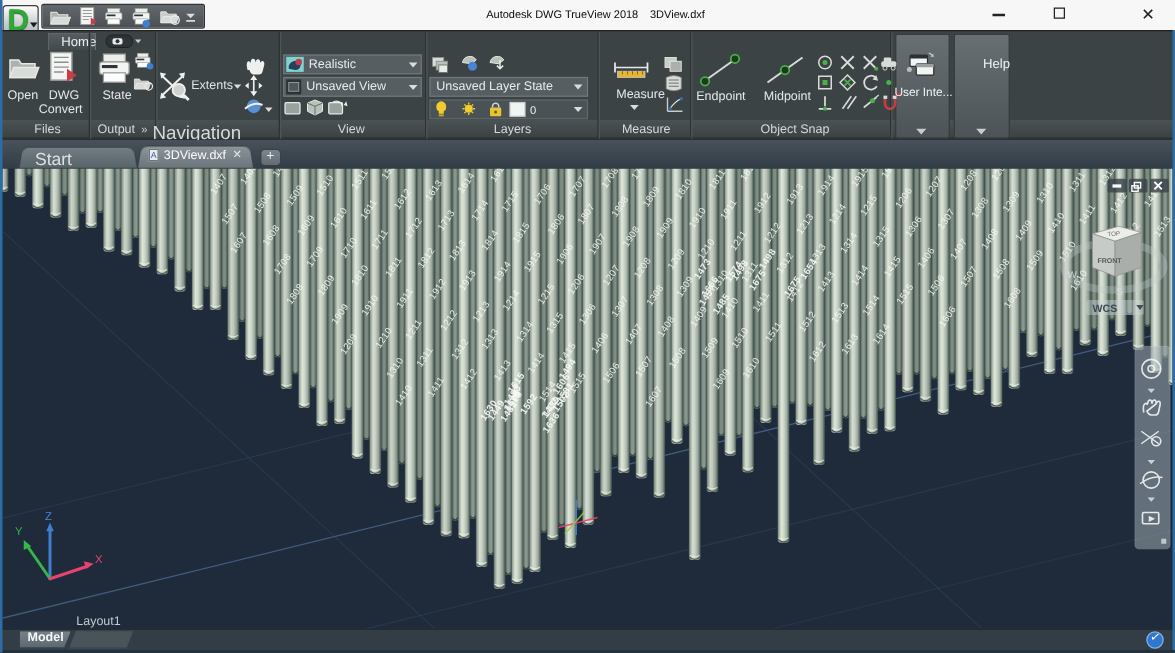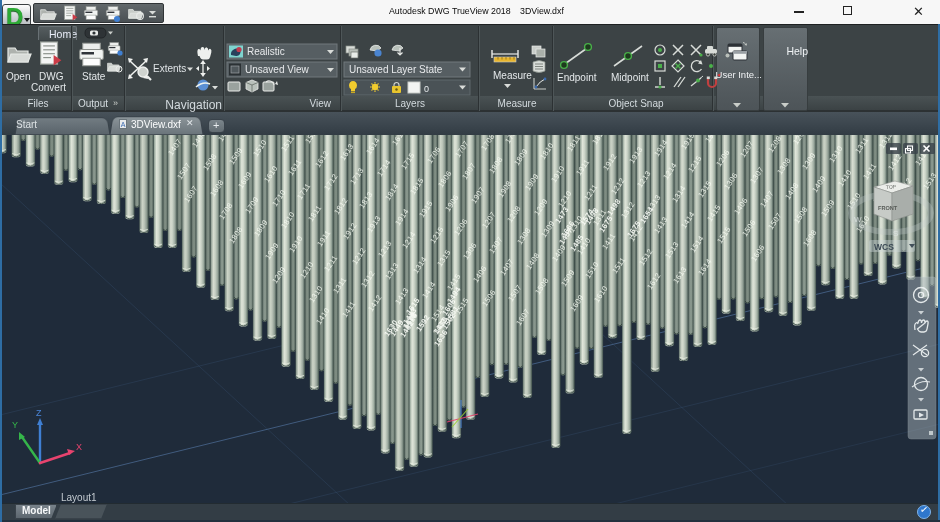--- a/index.html
+++ b/index.html
@@ -36,22 +36,22 @@
     <div class="abs" style="left:340px;top:26px;width:1px;height:85px;background:#2c3133"></div>
     <div class="abs" style="left:341px;top:26px;width:1px;height:85px;background:#4e5658"></div>
     <div class="abs" style="left:478px;top:26px;width:1px;height:85px;background:#2c3133"></div>
     <div class="abs" style="left:479px;top:26px;width:1px;height:85px;background:#4e5658"></div>
     <div class="abs" style="left:552px;top:26px;width:1px;height:85px;background:#2c3133"></div>
     <div class="abs" style="left:553px;top:26px;width:1px;height:85px;background:#4e5658"></div>
     <div class="abs" style="left:712px;top:26px;width:1px;height:85px;background:#2c3133"></div>
     <div class="abs" style="left:713px;top:26px;width:1px;height:85px;background:#4e5658"></div>
     <div class="abs" style="left:-12px;top:98px;width:100px;text-align:center;font-size:10px;color:#d3dade">Files</div>
     <div class="abs" style="left:43px;top:98px;width:100px;text-align:center;font-size:10px;color:#d3dade">Output</div>
-    <div class="abs" style="left:122px;top:98px;width:100px;text-align:right;font-size:12px;color:#d3dade">Navigation</div>
-    <div class="abs" style="left:231px;top:98px;width:100px;text-align:right;font-size:10px;color:#d3dade">View</div>
+    <div class="abs" style="left:122px;top:98px;width:100px;text-align:left;font-size:15px;color:#d3dade">Navigation</div>
+    <div class="abs" style="left:231px;top:98px;width:100px;text-align:center;font-size:10px;color:#d3dade">View</div>
     <div class="abs" style="left:360px;top:98px;width:100px;text-align:center;font-size:10px;color:#d3dade">Layers</div>
     <div class="abs" style="left:467px;top:98px;width:100px;text-align:center;font-size:10px;color:#d3dade">Measure</div>
     <div class="abs" style="left:586px;top:98px;width:100px;text-align:center;font-size:10px;color:#d3dade">Object Snap</div>
     <div class="abs" style="left:113px;top:98px;font-size:9px;color:#c9cdc9">»</div>
 
 <div class="abs" style="left:716px;top:27px;width:44px;height:84px;background:linear-gradient(#676f73,#4d5458);border:1px solid #373d3f;border-radius:2px"></div>
 <div class="abs" style="left:763px;top:27px;width:45px;height:84px;background:linear-gradient(#676f73,#4d5458);border:1px solid #373d3f;border-radius:2px"></div>
 <div class="abs" style="left:714px;top:69px;width:48px;text-align:right;font-size:9.5px;color:#f0f3f5;z-index:30">User Inte...</div>
 <div class="abs" style="left:763px;top:45px;width:45px;text-align:right;font-size:10.5px;color:#f0f3f5">Help</div>
 
@@ -62,21 +62,21 @@
 <div class="abs" style="left:153px;top:63px;font-size:10px;color:#dfe3e6">Extents</div>
 <div class="abs" style="left:493px;top:70px;font-size:10px;color:#e4e8ea">Measure</div>
 <div class="abs" style="left:557px;top:72px;font-size:10px;color:#e4e8ea">Endpoint</div>
 <div class="abs" style="left:611px;top:72px;font-size:10px;color:#e4e8ea">Midpoint</div>
 <div class="abs" style="left:247px;top:46px;font-size:10px;color:#e8eaec;z-index:30">Realistic</div>
 <div class="abs" style="left:245px;top:64px;font-size:10px;color:#e8eaec;z-index:30">Unsaved View</div>
 <div class="abs" style="left:349px;top:64px;font-size:10px;color:#e8eaec;z-index:30">Unsaved Layer State</div>
 
 <div class="abs" style="left:0;top:112px;width:940px;height:23px;background:linear-gradient(#48525a,#323c44)"></div>
 <div class="abs" style="left:16px;top:117px;width:93px;height:18px;background:linear-gradient(#727c82,#5a646b);border:1px solid #39424a;border-radius:6px 6px 0 0;transform:perspective(10px) rotateX(2deg)"></div>
-<div class="abs" style="left:16px;top:119px;font-size:10px;color:#dde2e5">Start</div>
+<div class="abs" style="left:28px;top:119px;font-size:14px;color:#dde2e5">Start</div>
 <div class="abs" style="left:111px;top:116px;width:91px;height:19px;background:linear-gradient(#8b9499,#6b757b);border:1px solid #39424a;border-radius:6px 6px 0 0;transform:perspective(10px) rotateX(2deg)"></div>
 <div class="abs" style="left:119px;top:119px;width:8px;height:10px;background:#e8eaec;border:1px solid #6a747a;font-size:7px;color:#3a6ab0;text-align:center;line-height:10px">A</div>
 <div class="abs" style="left:131px;top:119px;font-size:10px;color:#fbfcfd">3DView.dxf</div>
 <div class="abs" style="left:186px;top:118px;font-size:9px;color:#e0e5e8">✕</div>
 <div class="abs" style="left:208px;top:119px;width:17px;height:14px;background:linear-gradient(#7b858b,#626c72);border:1px solid #39424a;border-radius:4px"></div>
 <div class="abs" style="left:213px;top:119px;font-size:11px;color:#e8ecee">+</div>
 
 <svg width="940" height="522" viewBox="0 0 940 522" style="position:absolute;left:0;top:0">
       <defs>
 <linearGradient id="gf0" x1="0" y1="0" x2="1" y2="0">

